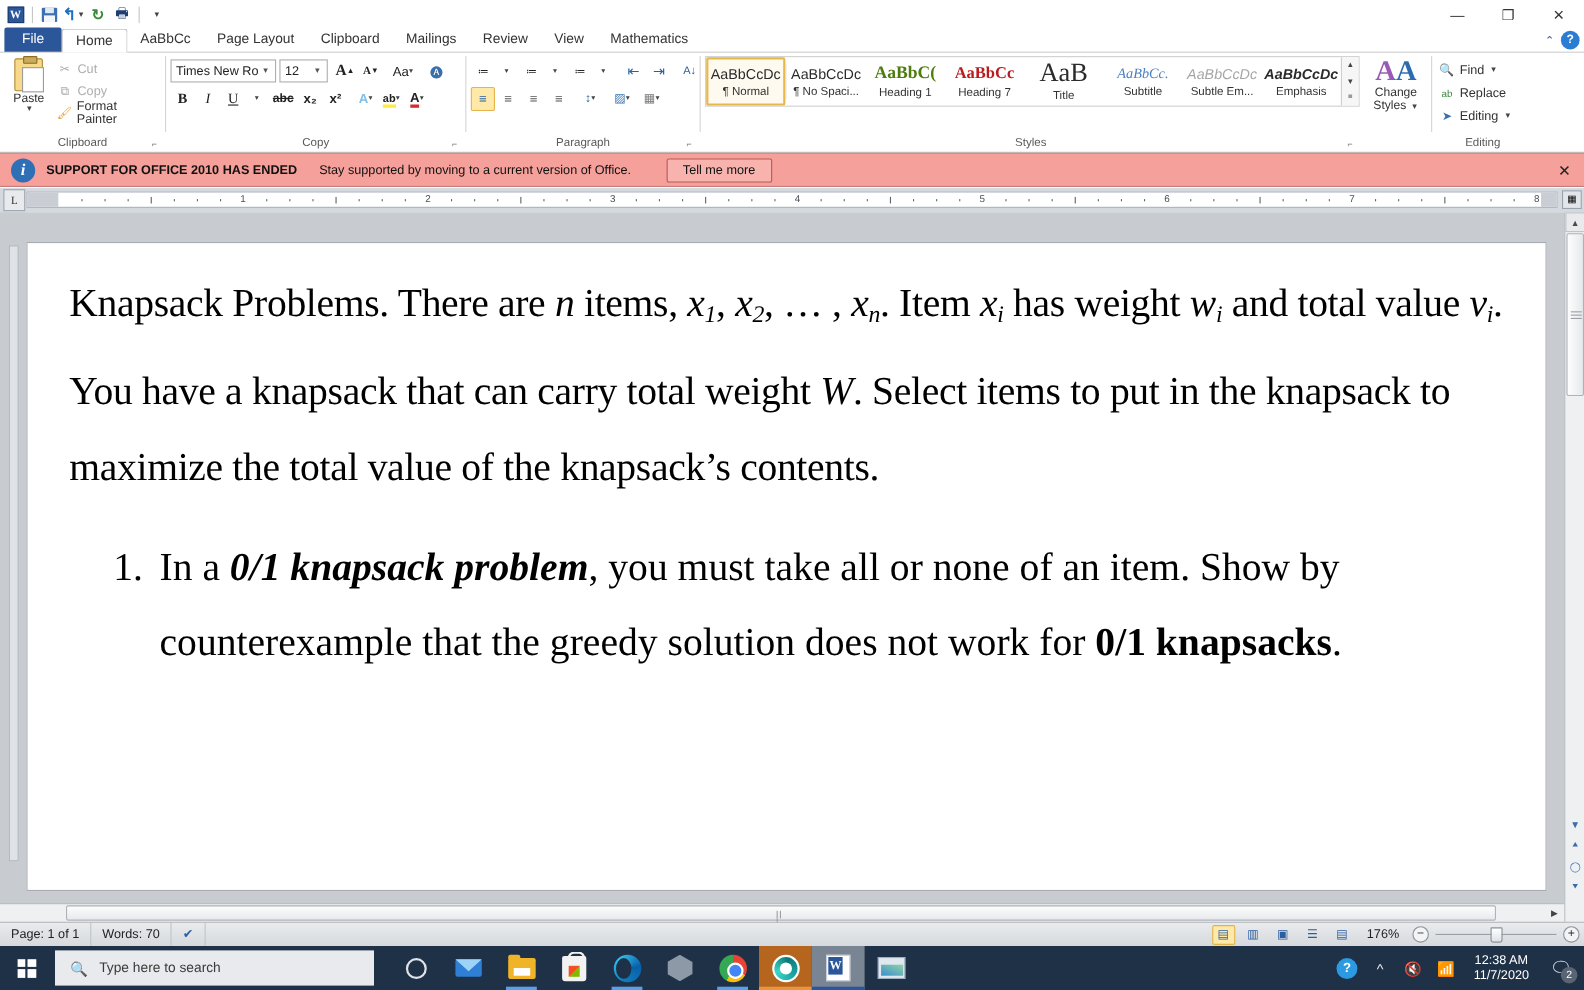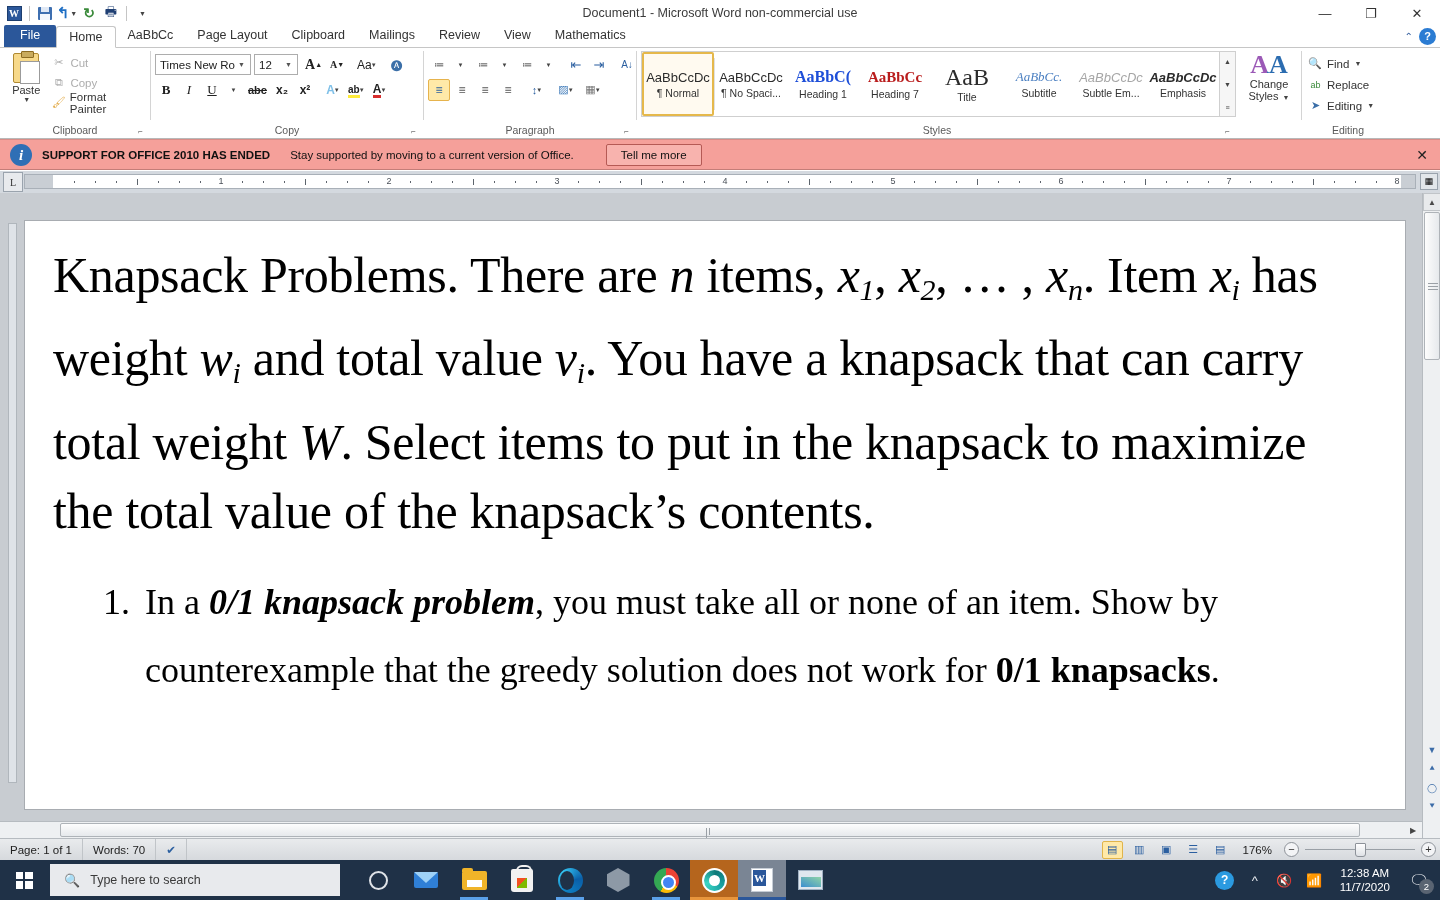--- a/index.html
+++ b/index.html
@@ -148,21 +148,21 @@
   .underbar-red { display:block; height:3px; background:#d62c2c; margin-top:-1px; }
   .glow-A { color:#7fc0e8; font-weight:bold; }
 
   
   .para-grp { width: 212px; }
   .list-ico { font-size: 10px; letter-spacing:-0.5px; }
 
   
   .styles-grp { width: 600px; }
   .style-gallery {
-    display:flex; border:1px solid #cfcfcf; background:#fff; height:66px; align-items:stretch;
+    display:flex; border:1px solid #cfcfcf; background:#fff; height:46px; align-items:stretch;
   }
   .style-card {
     width: 72px; display:flex; flex-direction:column; align-items:center; justify-content:center;
     gap:2px; border: 2px solid transparent; border-radius:2px;
   }
   .style-card.selected { border-color: #e5b84b; background:#fffaf0; }
   .style-preview { font-size: 13px; color:#2b2b2b; white-space:nowrap; overflow:hidden; width:68px; text-align:center;}
   .style-name { font-size: 10.5px; color:#333; white-space:nowrap; }
   .sdivider { width:1px; background:#e0e0e0; margin:6px 0; }
   .gallery-scroll {
@@ -233,21 +233,21 @@
     border:1px solid #b0b6bc;
   }
   .page {
     position:absolute; left:24px; top:27px; width:1382px; height:590px;
     background:#ffffff; border:1px solid #a8acb1;
   }
   .doctext {
     font-family: "Liberation Serif", serif;
     color: #000; padding: 20px 28px 0 28px;
   }
-  .para1 { font-size: 50px; line-height: 69px; letter-spacing: -0.3px; }
+  .para1 { font-size: 36px; line-height: 69px; letter-spacing: -0.3px; margin-left: 10px; }
   .ital { font-style: italic; }
   .sub { font-size: 0.6em; vertical-align: -0.28em; font-style: italic; }
   .listwrap { display:flex; margin-top: 22px; padding-left: 50px; }
   .listnum { font-size: 36px; line-height: 68px; width: 42px; flex: none; }
   .listbody { font-size: 36px; line-height: 68px; }
   .bi { font-weight: bold; font-style: italic; margin-top: 24px; }
   .bb { font-weight: bold; }
 
   
   .vscroll {
@@ -392,21 +392,20 @@
           <span class="ico-redo">↻</span>
         </div>
       <div class="qat-btn">
           <span class="ico-print">🖶</span>
         </div>
       <div class="vsep"></div>
       <div class="qat-btn">
           <span class="caret-sm">▼</span>
         </div>
     </div>
-    <div class="title-text">Document1  -  Microsoft Word non-commercial use</div>
     <div class="wincontrols">
       <div class="wc">—</div>
       <div class="wc">❐</div>
       <div class="wc">✕</div>
     </div>
   </div>
 
   <div class="tabsrow">
     <div class="tab file">File</div>
     <div class="tab active">Home</div>
@@ -598,21 +597,21 @@
           <div class="style-card selected">
             <div class="style-preview">AaBbCcDc</div>
             <div class="style-name">¶ Normal</div>
           </div>
           <div class="sdivider"></div>
           <div class="style-card">
             <div class="style-preview">AaBbCcDc</div>
             <div class="style-name">¶ No Spaci...</div>
           </div>
           <div class="style-card">
-            <div class="style-preview" style="color:#1d4ed8;font-weight:bold;font-family:'Liberation Serif',serif;font-size:16px">AaBbC(</div>
+            <div class="style-preview" style="color:#4d7c0f;font-weight:bold;font-family:'Liberation Serif',serif;font-size:16px">AaBbC(</div>
             <div class="style-name">Heading 1</div>
           </div>
           <div class="style-card">
             <div class="style-preview" style="color:#b91c1c;font-weight:bold;font-family:'Liberation Serif',serif;font-size:15px">AaBbCc</div>
             <div class="style-name">Heading 7</div>
           </div>
           <div class="style-card">
             <div class="style-preview" style="font-family:'Liberation Serif',serif;font-size:24px;line-height:24px">AaB</div>
             <div class="style-name">Title</div>
           </div>

